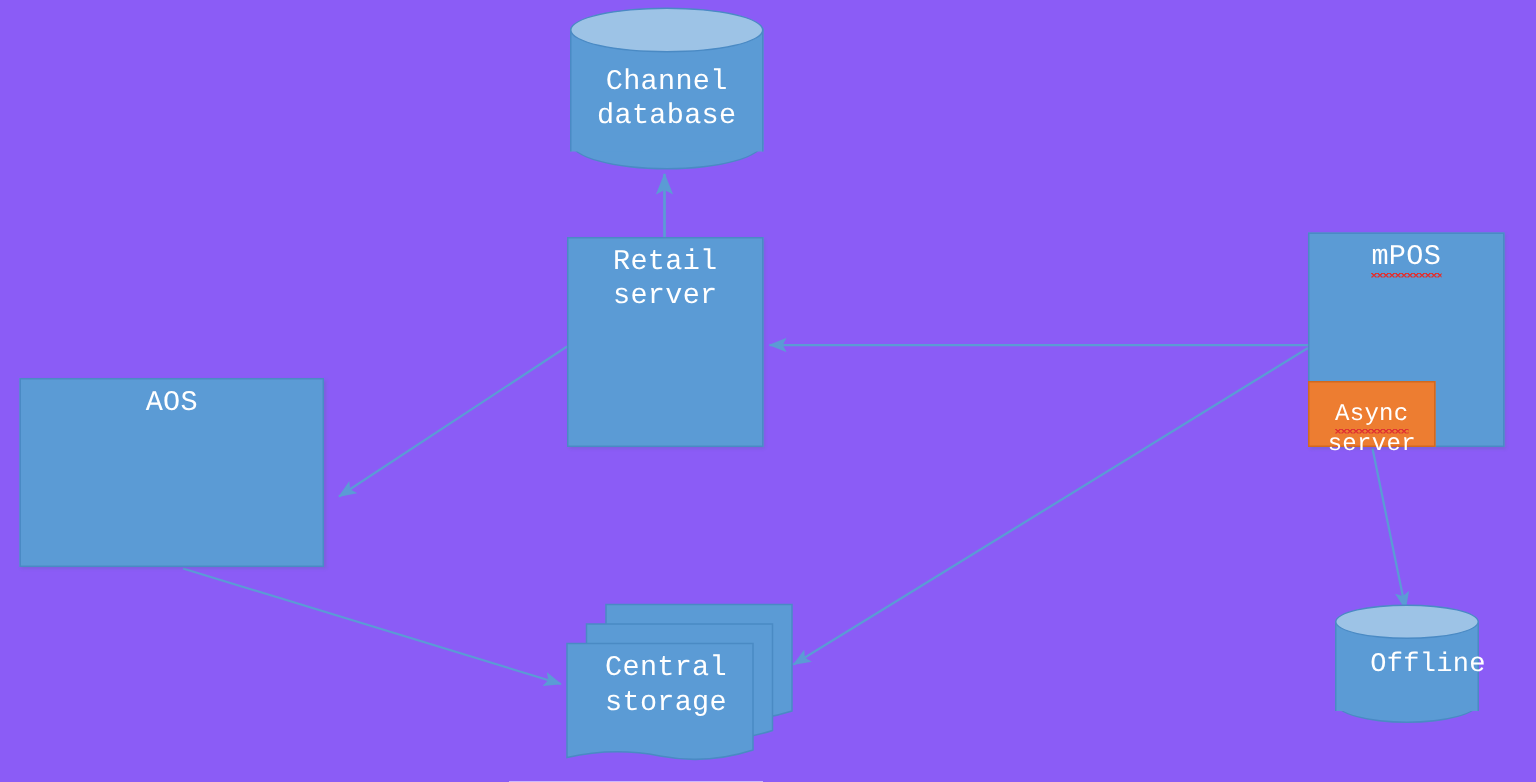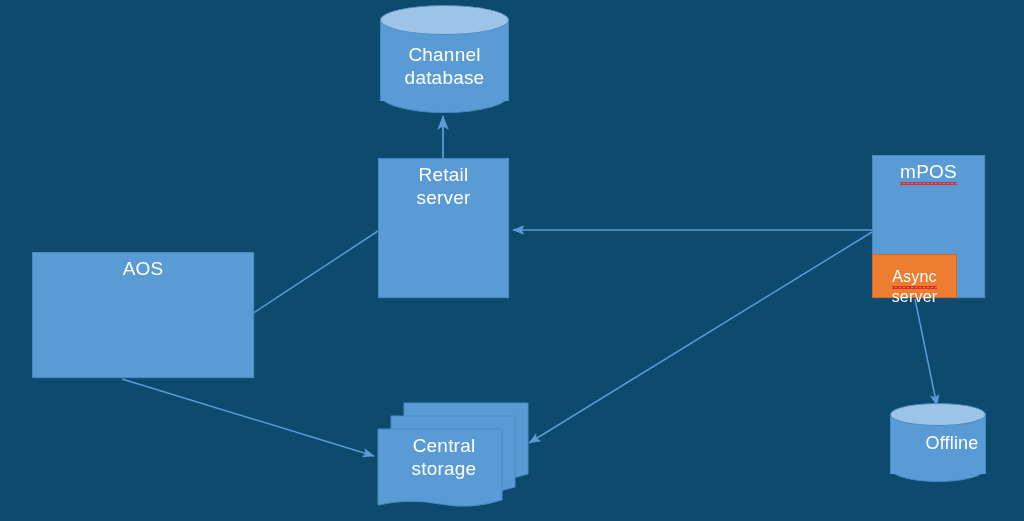--- a/index.html
+++ b/index.html
@@ -4,23 +4,23 @@
 <style>
   html, body {
     margin: 0;
     padding: 0;
     background: #ffffff;
   }
   #canvas {
     position: relative;
     width: 1024px;
     height: 521px;
-    background: #0c4a6e;
+    background: #8b5cf6;
     overflow: hidden;
-    font-family: Liberation Sans, sans-serif;
+    font-family: Liberation Mono, monospace;
   }
   .node-label {
     color: #ffffff;
     font-size: 19px;
     line-height: 1.22;
     text-align: center;
     white-space: pre-line;
     letter-spacing: 0.2px;
   }
   
@@ -28,23 +28,23 @@
     position: absolute;
     background: #5B9BD5;
     border: 1px solid #4A8AC4;
     box-sizing: border-box;
     display: flex;
     justify-content: center;
     box-shadow: 1px 1px 2px rgba(80,110,140,.28);
   }
   .rect > .node-label { padding-top: 4px; }
 
-  #aos        { left: 32px;  top: 252px; width: 222px; height: 126px; }
+  #aos        { left: 13px;  top: 252px; width: 203px; height: 126px; }
   #retail     { left: 378px; top: 158px; width: 131px; height: 140px; }
-  #mpos       { left: 872px; top: 155px; width: 113px; height: 143px; }
+  #mpos       { left: 872px; top: 155px; width: 131px; height: 143px; }
 
   
   #async {
     position: absolute;
     left: 872px; top: 254px;
     width: 85px; height: 44px;
     background: #ED7D31;
     border: 1px solid #D2691E;
     box-sizing: border-box;
     display: flex;

